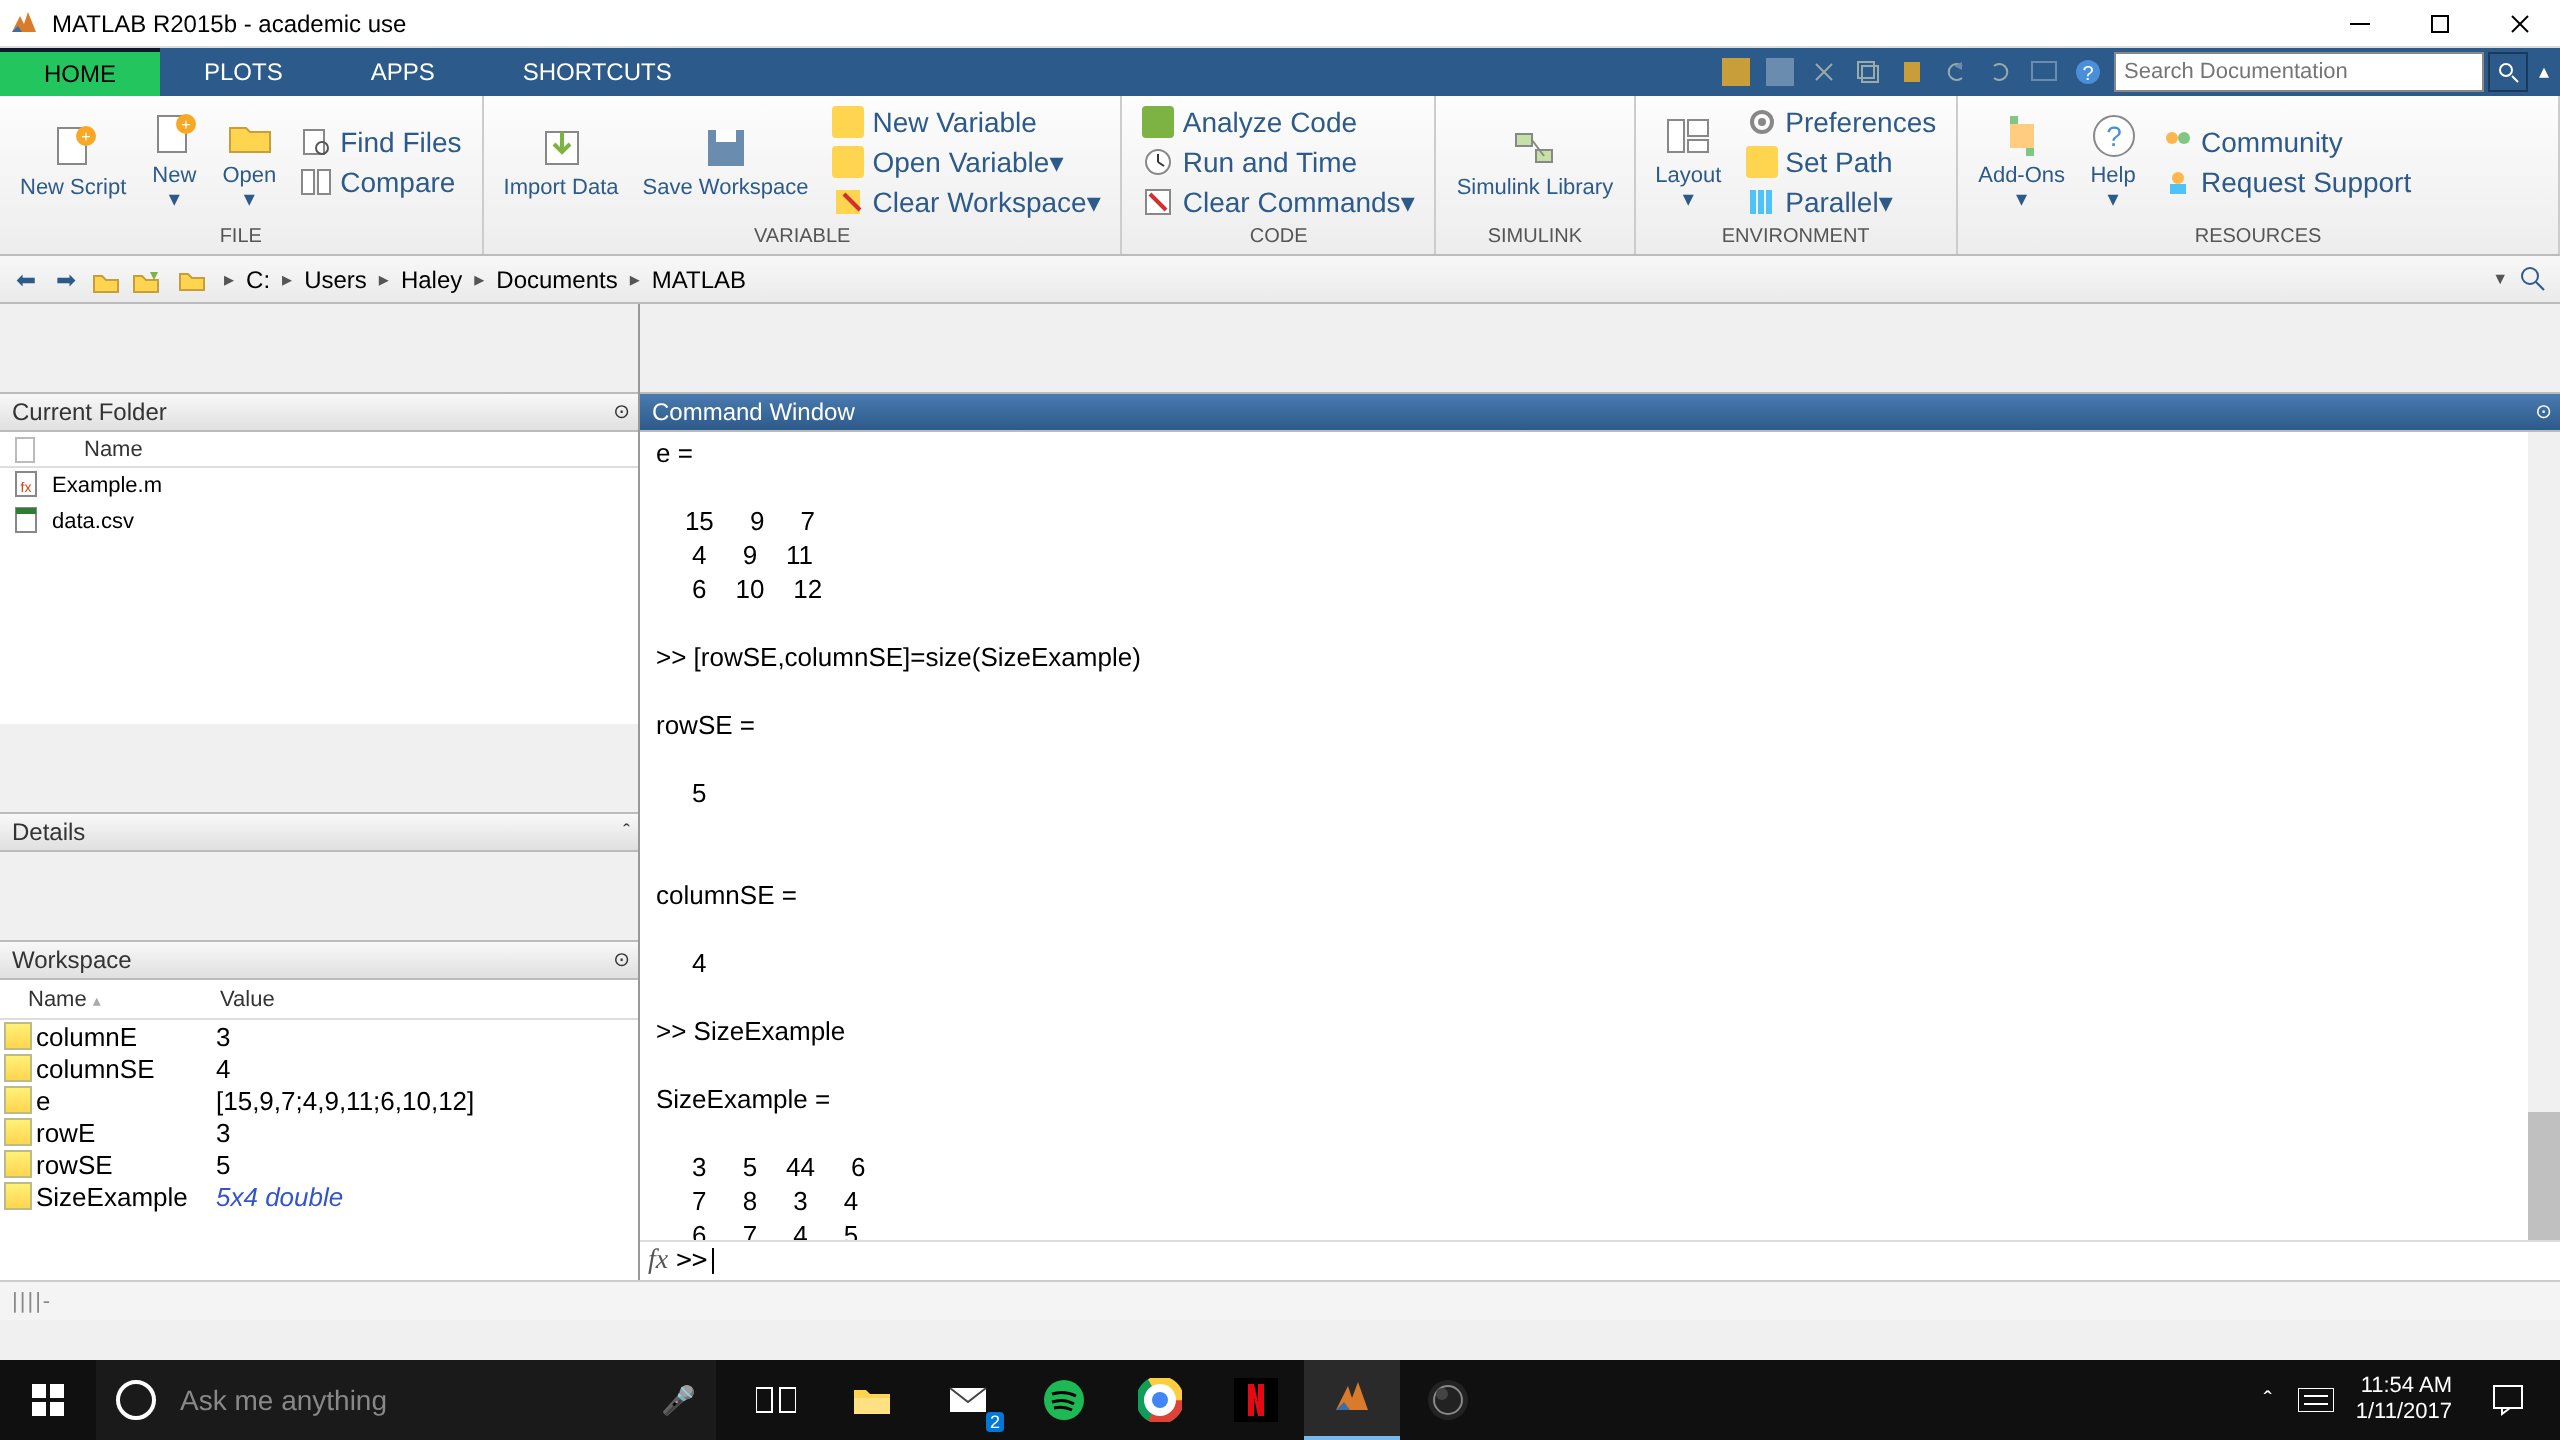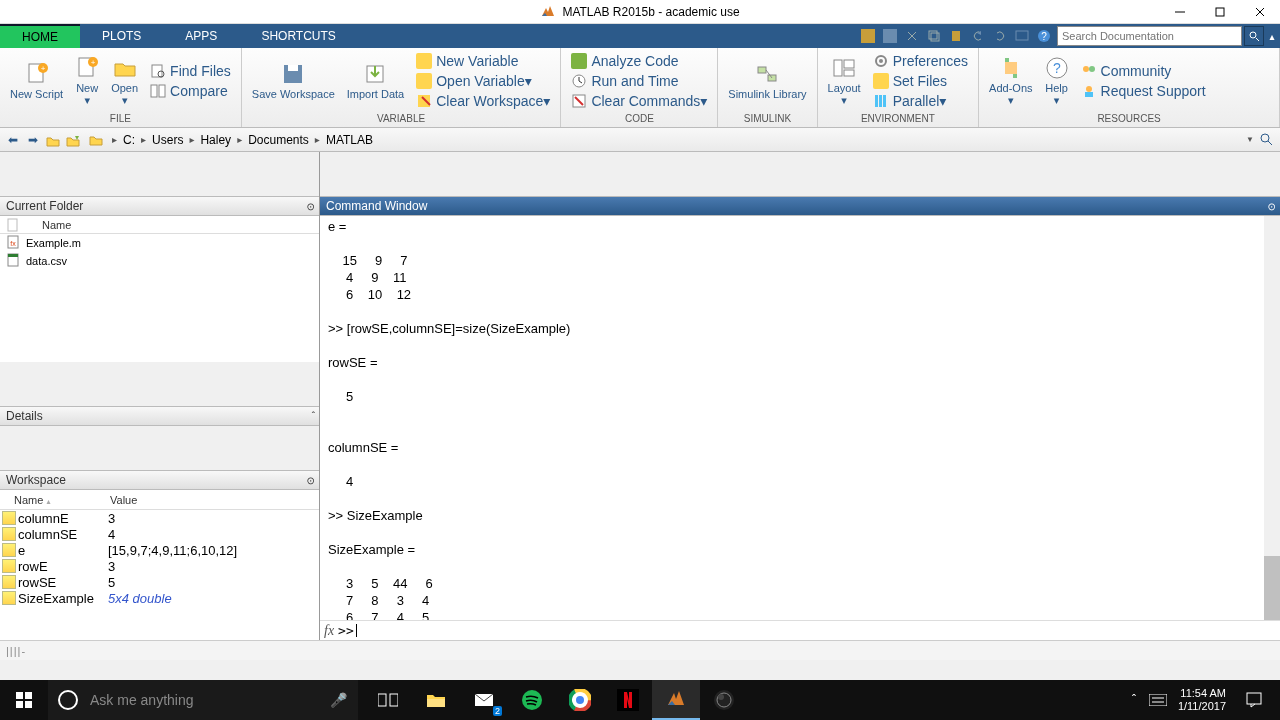--- a/index.html
+++ b/index.html
@@ -1,19 +1,19 @@
 <!DOCTYPE html>
 <html><head>
 <meta charset="utf-8">
 <style>
 * { margin: 0; padding: 0; box-sizing: border-box; font-family: "Segoe UI", Arial, sans-serif; }
 body { width: 1280px; height: 720px; overflow: hidden; background: #f0f0f0; font-size: 12px; }
 
 
-.titlebar { height: 24px; background: #fff; display: flex; align-items: center; padding: 0 4px; border-bottom: 1px solid #ddd; position: relative; justify-content: center; }
+.titlebar { height: 24px; background: #fff; display: flex; align-items: center; padding: 0 4px; border-bottom: 1px solid #ddd; position: relative; }
 .titlebar-icon { width: 16px; height: 16px; margin-right: 6px; }
 .titlebar-text { font-size: 12px; color: #000; }
 .win-controls { position: absolute; right: 0; top: 0; display: flex; }
 .win-btn { width: 40px; height: 23px; display: flex; align-items: center; justify-content: center; font-size: 10px; color: #333; cursor: pointer; }
 
 
 .main-tabs { height: 24px; background: #2c5a8a; display: flex; align-items: stretch; position: relative; }
 .main-tab { padding: 0 22px; display: flex; align-items: center; color: #fff; font-size: 12px; cursor: pointer; }
 .main-tab.active { background: #22c55e; color: #000; border-top: 2px solid #0f172a; }
 .main-tabs-right { position: absolute; right: 0; display: flex; align-items: center; height: 100%; }
@@ -256,36 +256,36 @@
           </div>
       </div>
     </div>
     <div class="tb-group-label">FILE</div>
   </div>
   <div class="tb-group">
     <div class="tb-group-content">
       <div class="tb-btn-v">
           <span class="icon">
             <svg width="24" height="24">
+              <rect x="4" y="4" width="16" height="16" fill="#fff" stroke="#888"></rect>
+              <path d="M12 4 L12 14 M8 10 L12 14 L16 10" stroke="#7cb342" fill="none" stroke-width="2"></path>
+            </svg>
+          </span>
+          <span class="label">Import
+Data</span>
+        </div>
+      <div class="tb-btn-v">
+          <span class="icon">
+            <svg width="24" height="24">
               <rect x="3" y="3" width="18" height="18" fill="#6a8caf"></rect>
               <rect x="7" y="3" width="10" height="6" fill="#fff"></rect>
             </svg>
           </span>
           <span class="label">Save
 Workspace</span>
-        </div>
-      <div class="tb-btn-v">
-          <span class="icon">
-            <svg width="24" height="24">
-              <rect x="4" y="4" width="16" height="16" fill="#fff" stroke="#888"></rect>
-              <path d="M12 4 L12 14 M8 10 L12 14 L16 10" stroke="#7cb342" fill="none" stroke-width="2"></path>
-            </svg>
-          </span>
-          <span class="label">Import
-Data</span>
         </div>
       <div class="tb-stack">
         <div class="tb-btn-h">
             <span class="icon ico-yellow ico-box"></span>
             <span>New Variable</span>
           </div>
         <div class="tb-btn-h"><span class="icon ico-yellow ico-box"></span><span>Open Variable</span> ▾</div>
         <div class="tb-btn-h"><span class="icon">
               <svg width="16" height="16">
                 <rect x="2" y="2" width="12" height="12" fill="#ffd54f"></rect>
@@ -355,21 +355,21 @@
             <span class="icon">
               <svg width="16" height="16">
                 <circle cx="8" cy="8" r="5" fill="none" stroke="#888" stroke-width="2"></circle>
                 <circle cx="8" cy="8" r="2" fill="#888"></circle>
               </svg>
             </span>
             <span>Preferences</span>
           </div>
         <div class="tb-btn-h">
             <span class="icon ico-yellow ico-box"></span>
-            <span>Set Files</span>
+            <span>Set Path</span>
           </div>
         <div class="tb-btn-h"><span class="icon">
               <svg width="16" height="16">
                 <rect x="2" y="2" width="3" height="12" fill="#4fc3f7"></rect>
                 <rect x="6" y="2" width="3" height="12" fill="#4fc3f7"></rect>
                 <rect x="10" y="2" width="3" height="12" fill="#4fc3f7"></rect>
               </svg>
             </span><span>Parallel</span> ▾</div>
       </div>
     </div>

